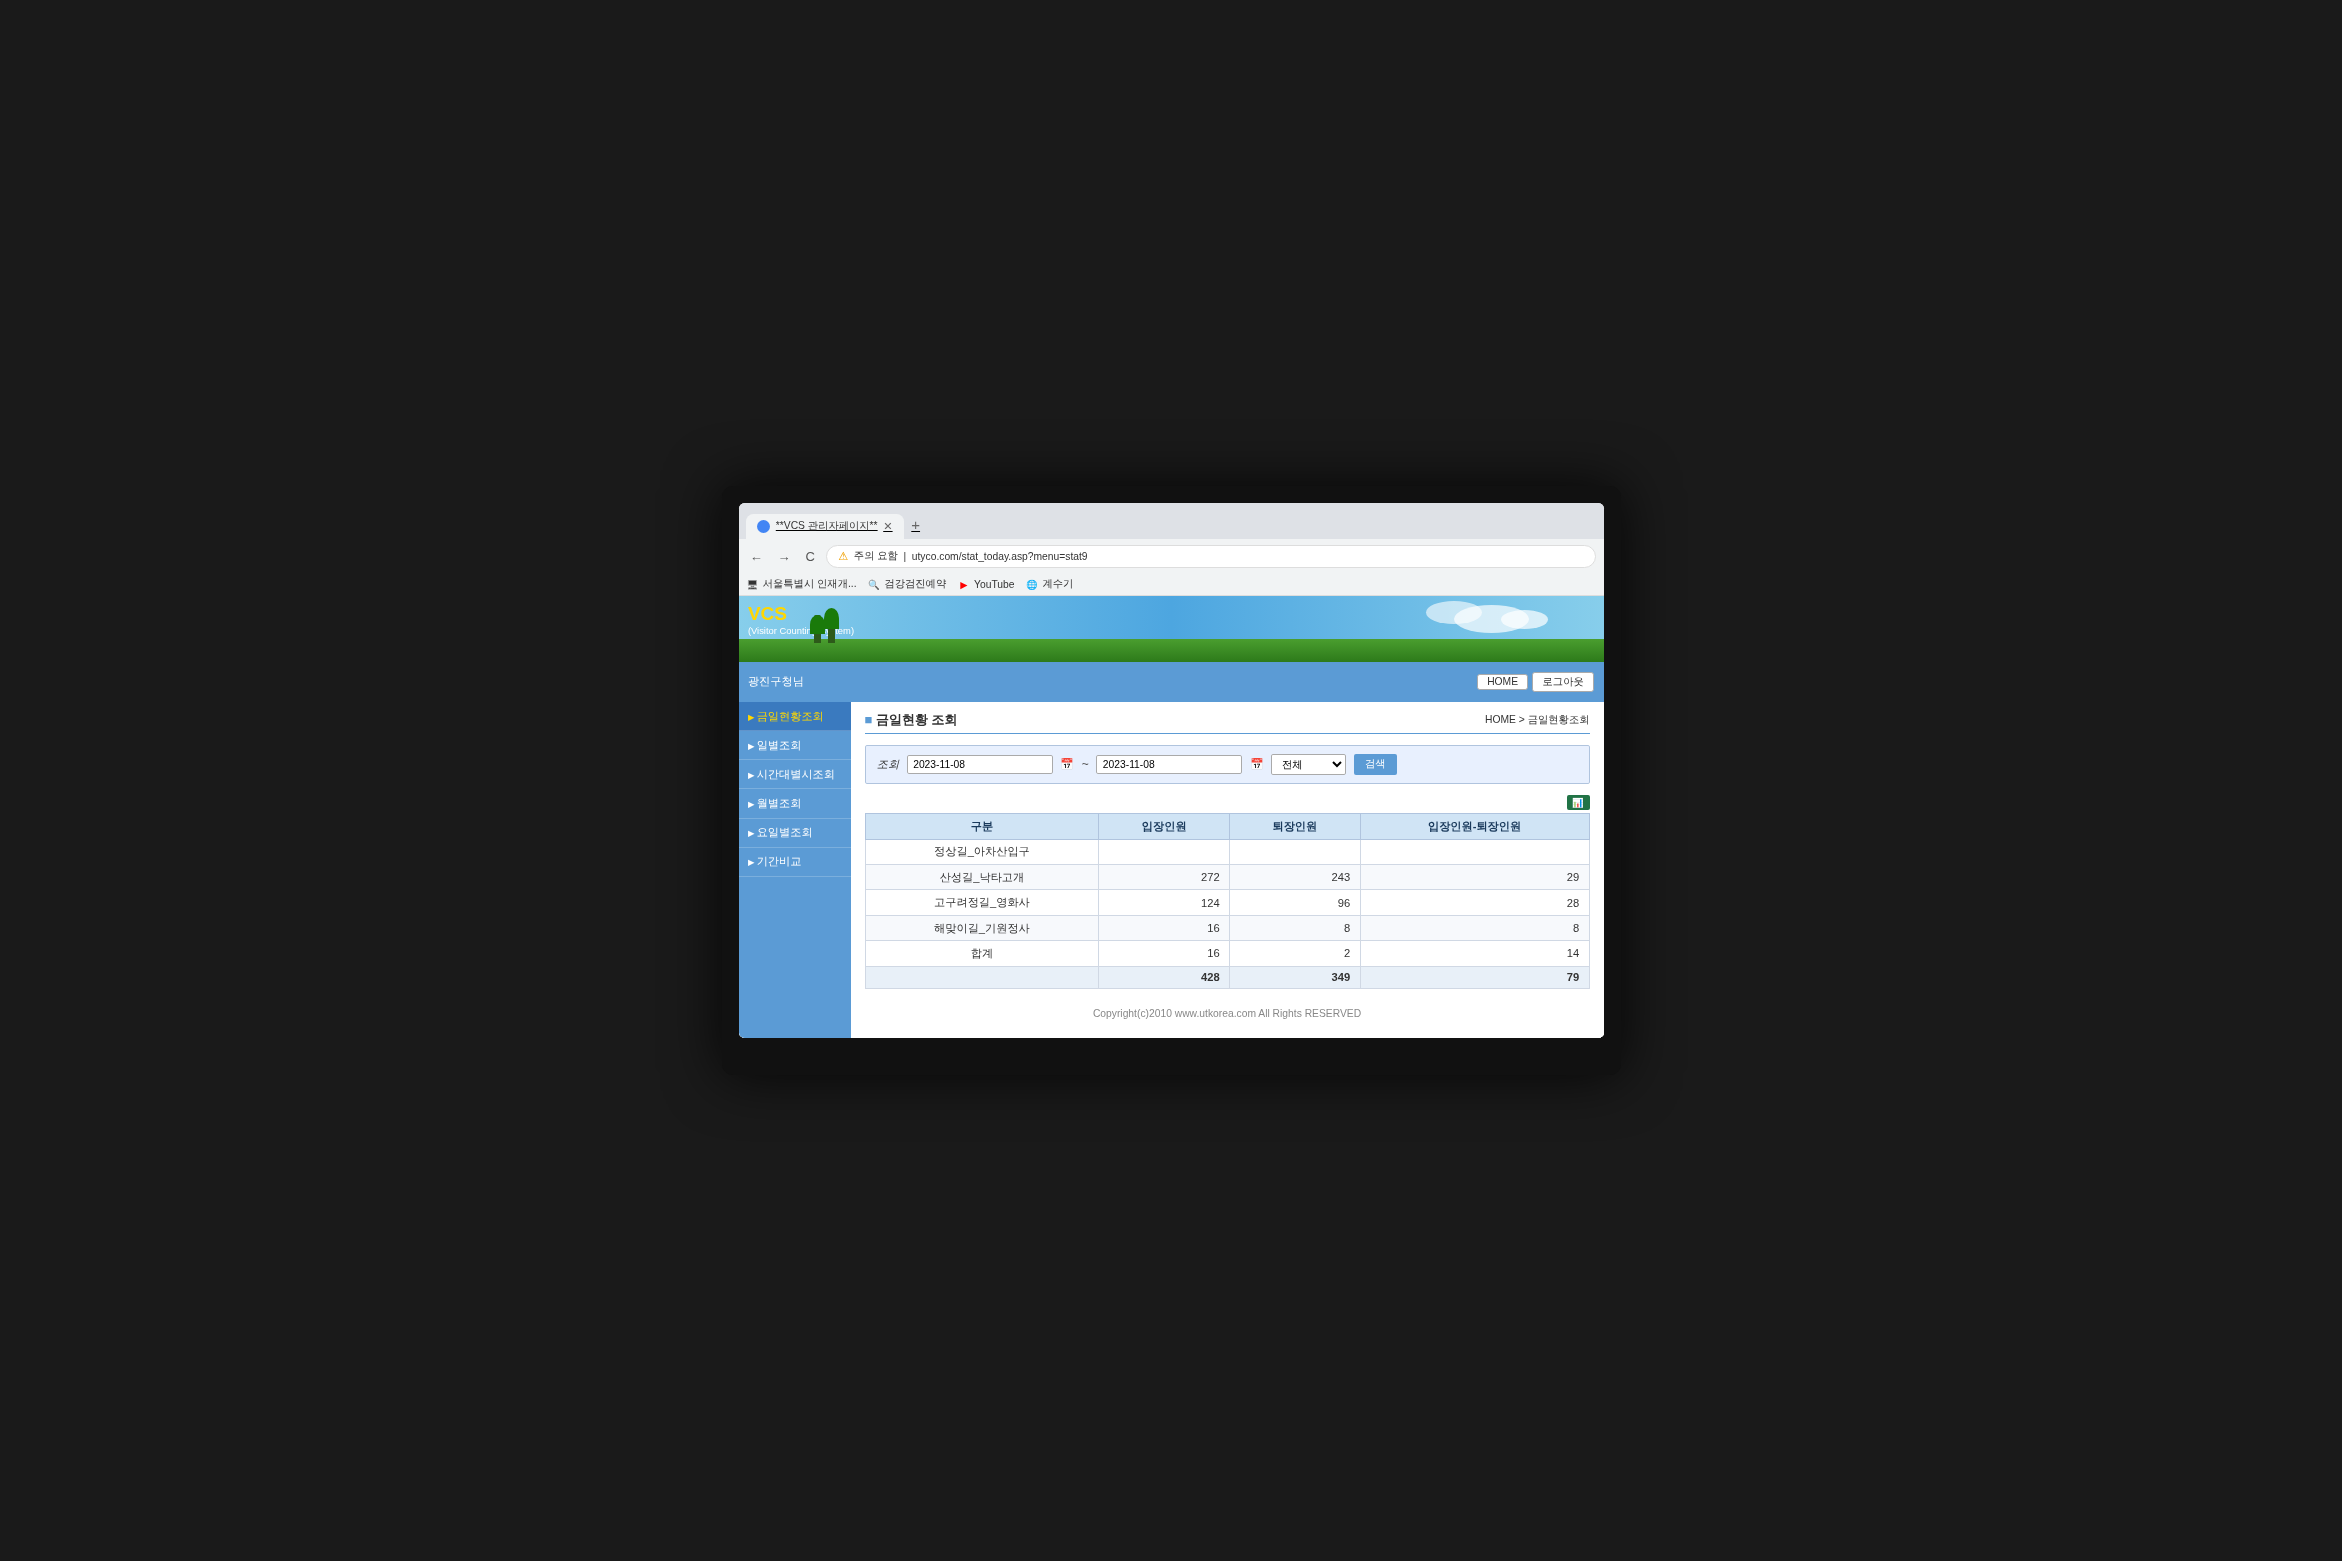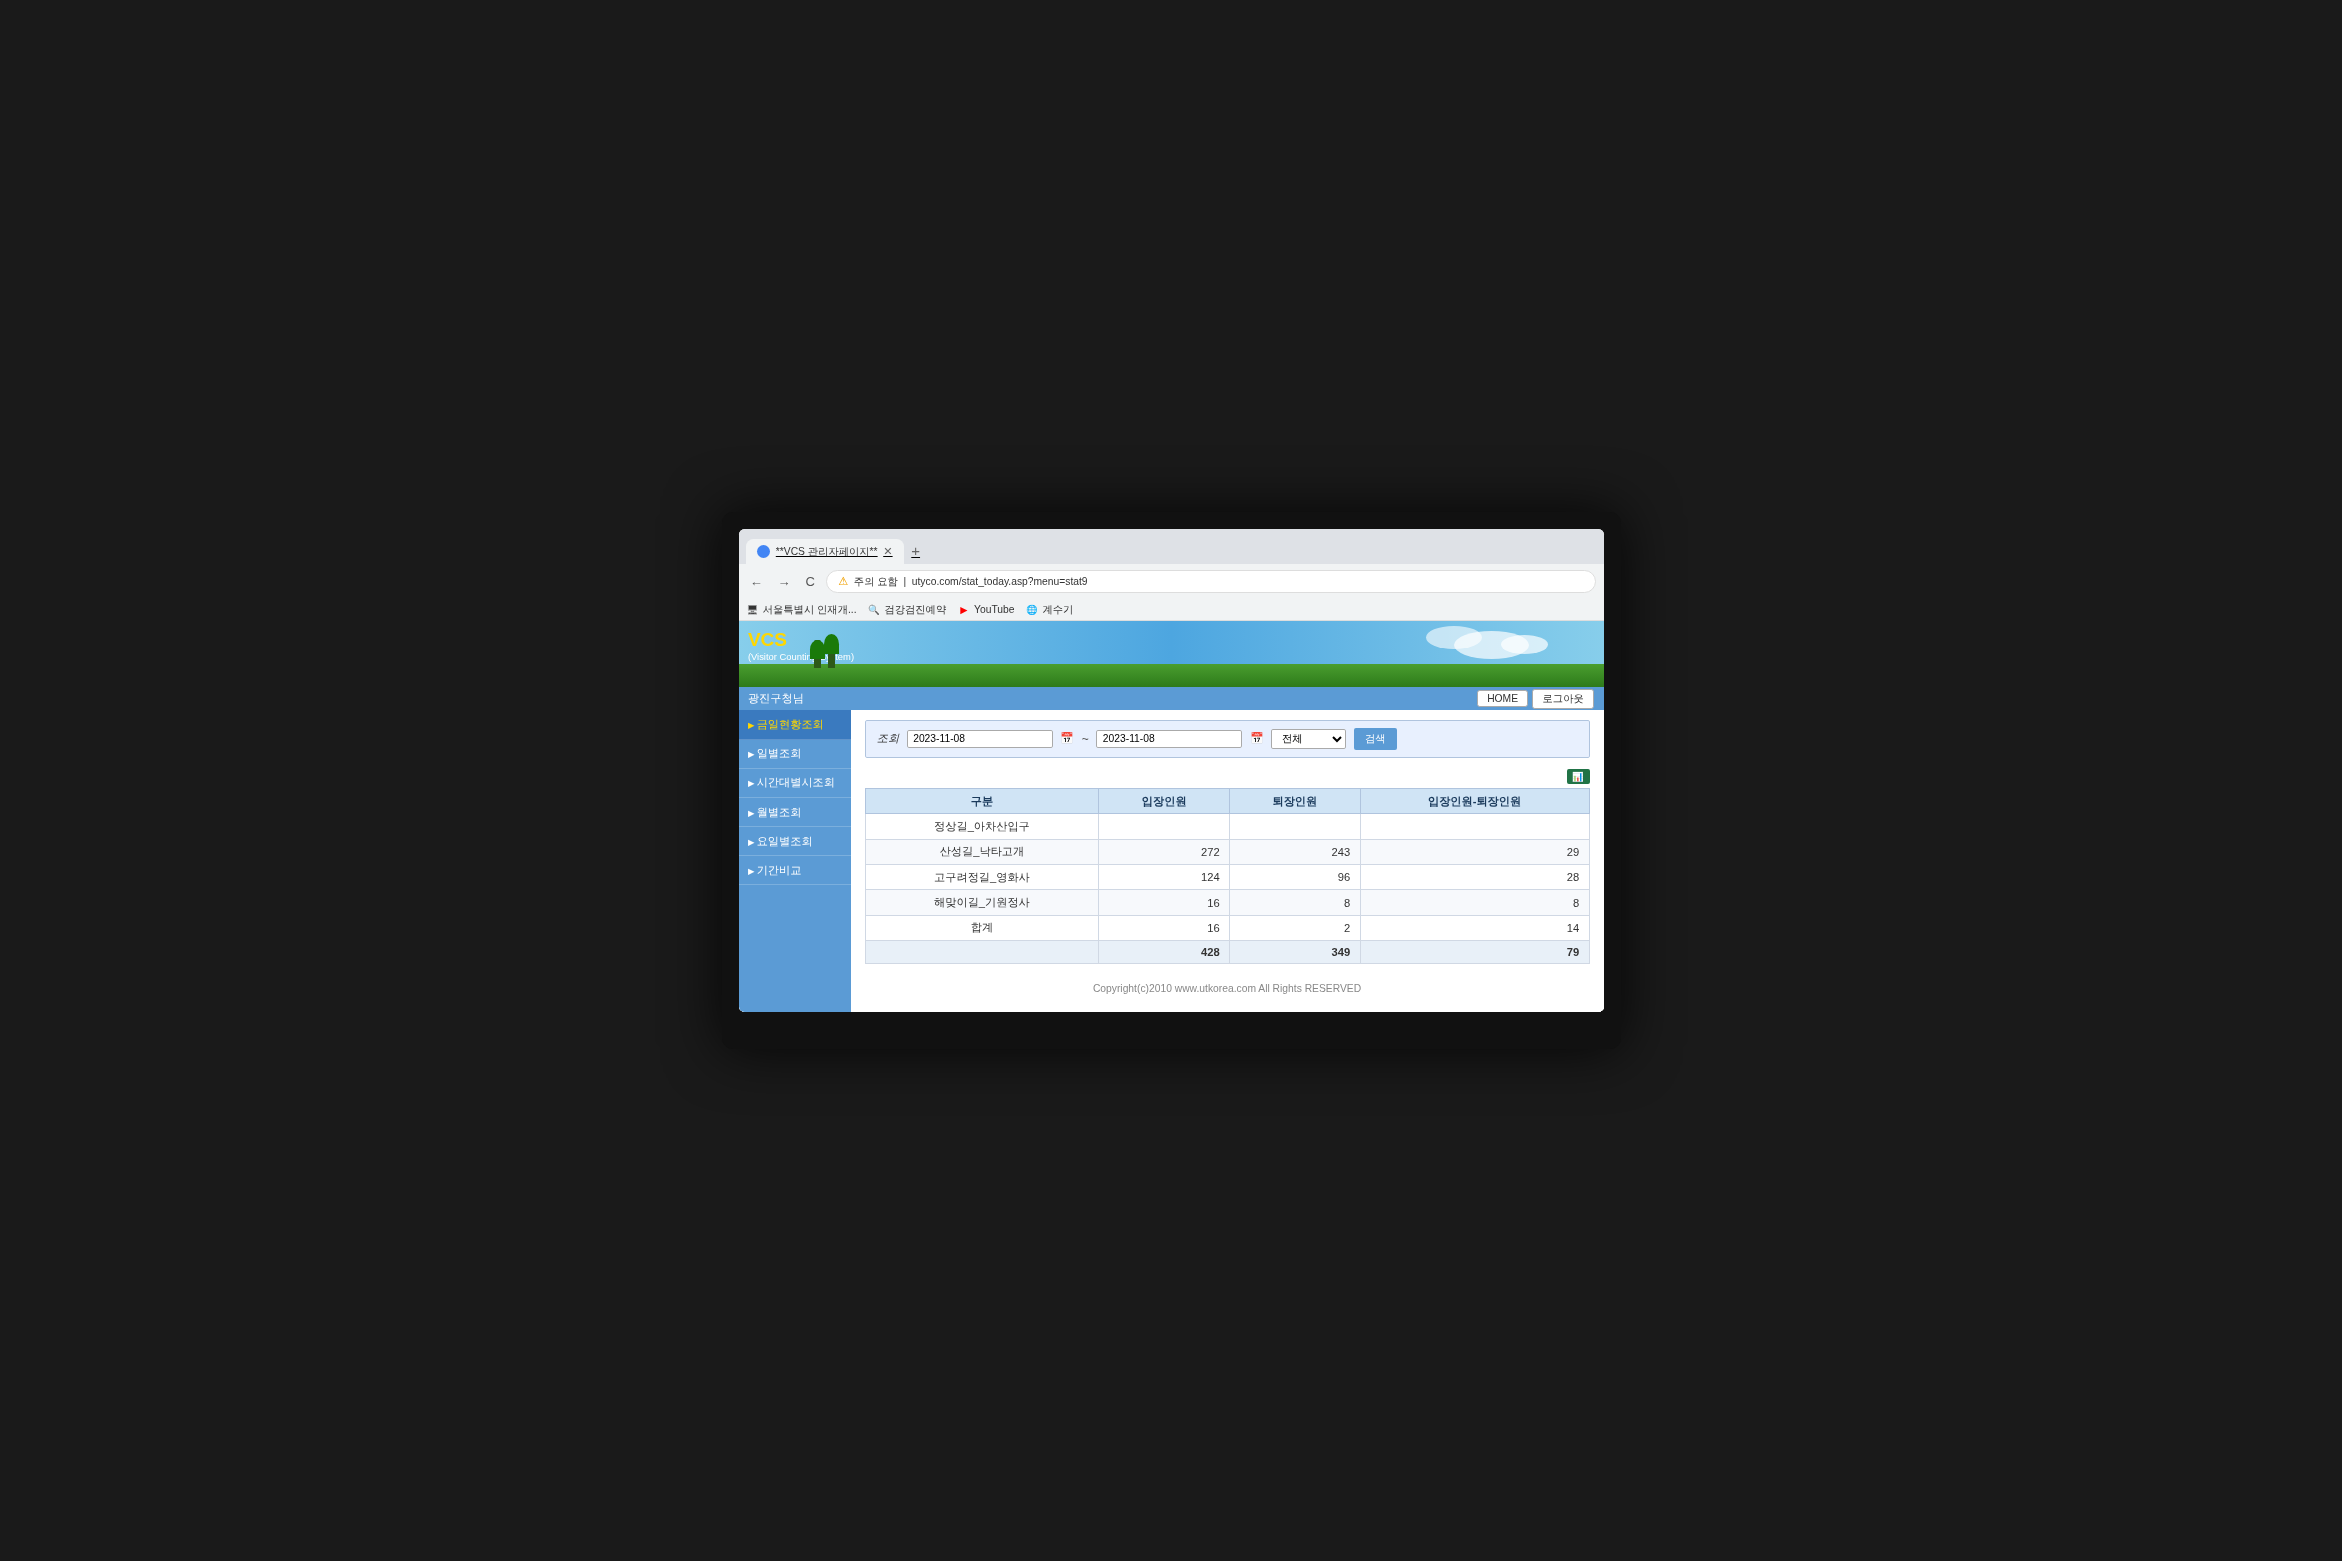--- a/index.html
+++ b/index.html
@@ -162,21 +162,21 @@
       right: 0;
       height: 23.4px;
       background: linear-gradient(to bottom, #4a9e2f, #2d7a1a);
     }
     
     .site-nav {
       background: #5b9bd5;
       display: flex;
       align-items: center;
       padding: 0 9.4px;
-      height: 23px;
+      height: 40px;
     }
     .nav-greeting {
       color: #fff;
       font-size: 11.2px;
       margin-right: auto;
     }
     .nav-menu-btn {
       background: #ffffff;
       border: 0.9px solid #aaa;
       border-radius: 2.8px;
@@ -430,20 +430,24 @@
           <div class="sidebar-item">
             <span>요일별조회</span>
           </div>
           <div class="sidebar-item">
             <span>기간비교</span>
           </div>
         </div>
 
         <div class="main-content">
 
+          <div class="page-title-bar">
+            <span class="page-title">금일현황 조회</span>
+            <span class="breadcrumb">HOME &gt; 금일현황조회</span>
+          </div>
 
           <div class="search-area">
             <span class="search-label">조회</span>
             <input class="date-input" type="text" value="2023-11-08" style="">
             <span class="calendar-icon">📅</span>
             <span class="separator">~</span>
             <input class="date-input" type="text" value="2023-11-08" style="">
             <span class="calendar-icon">📅</span>
             <select class="category-select">
               <option>전체</option>

